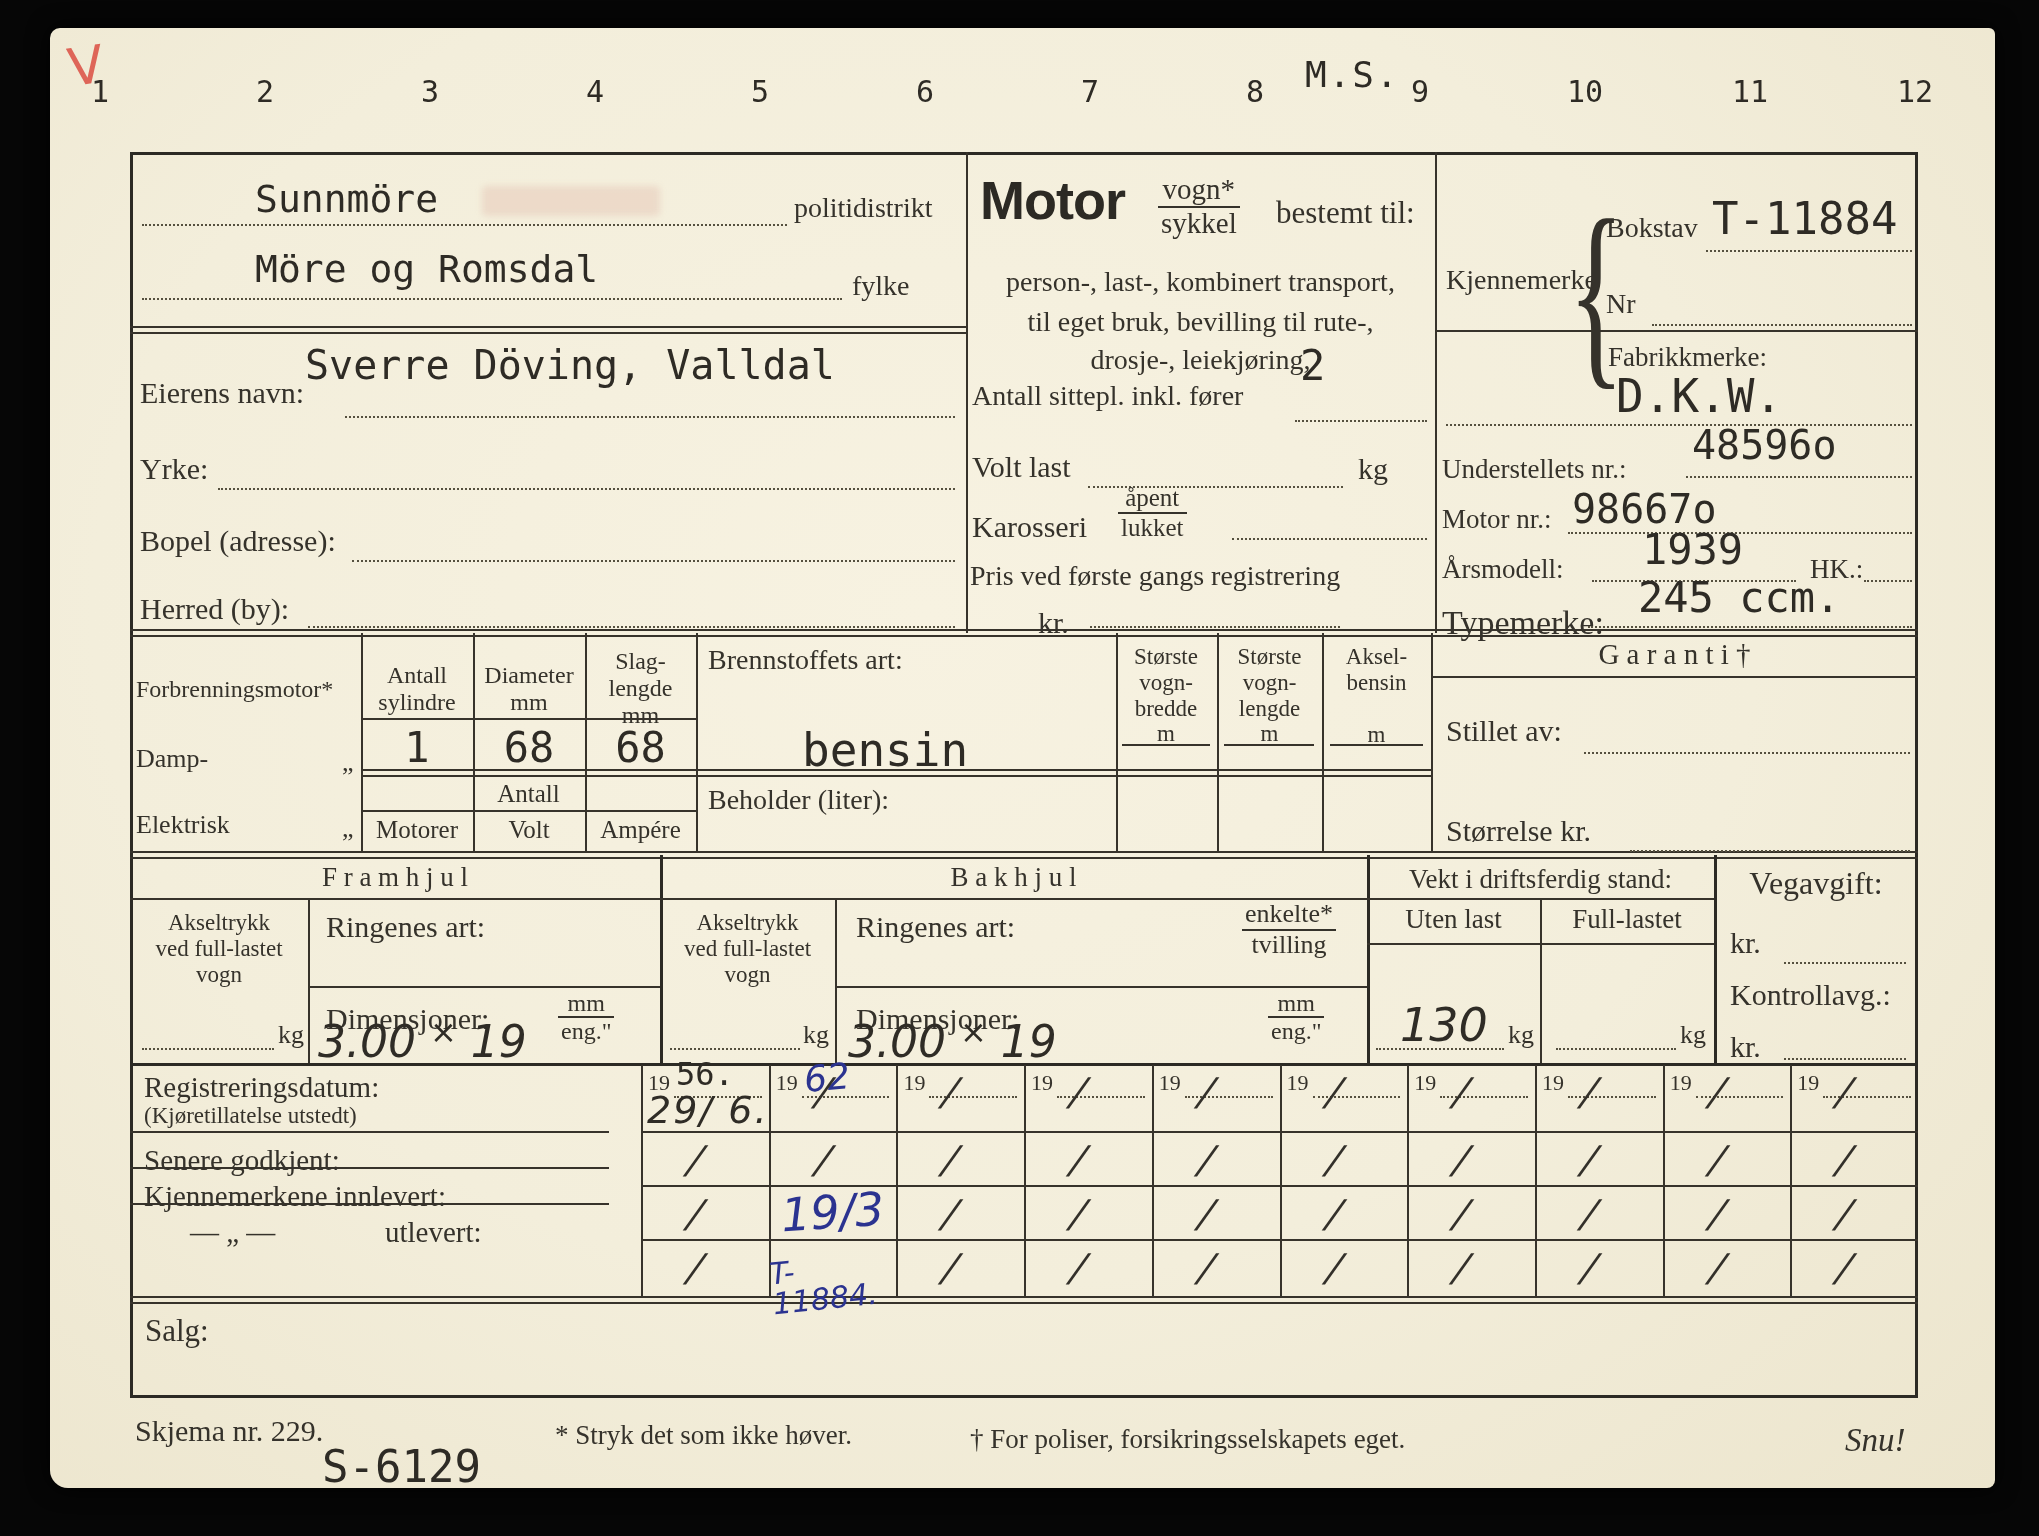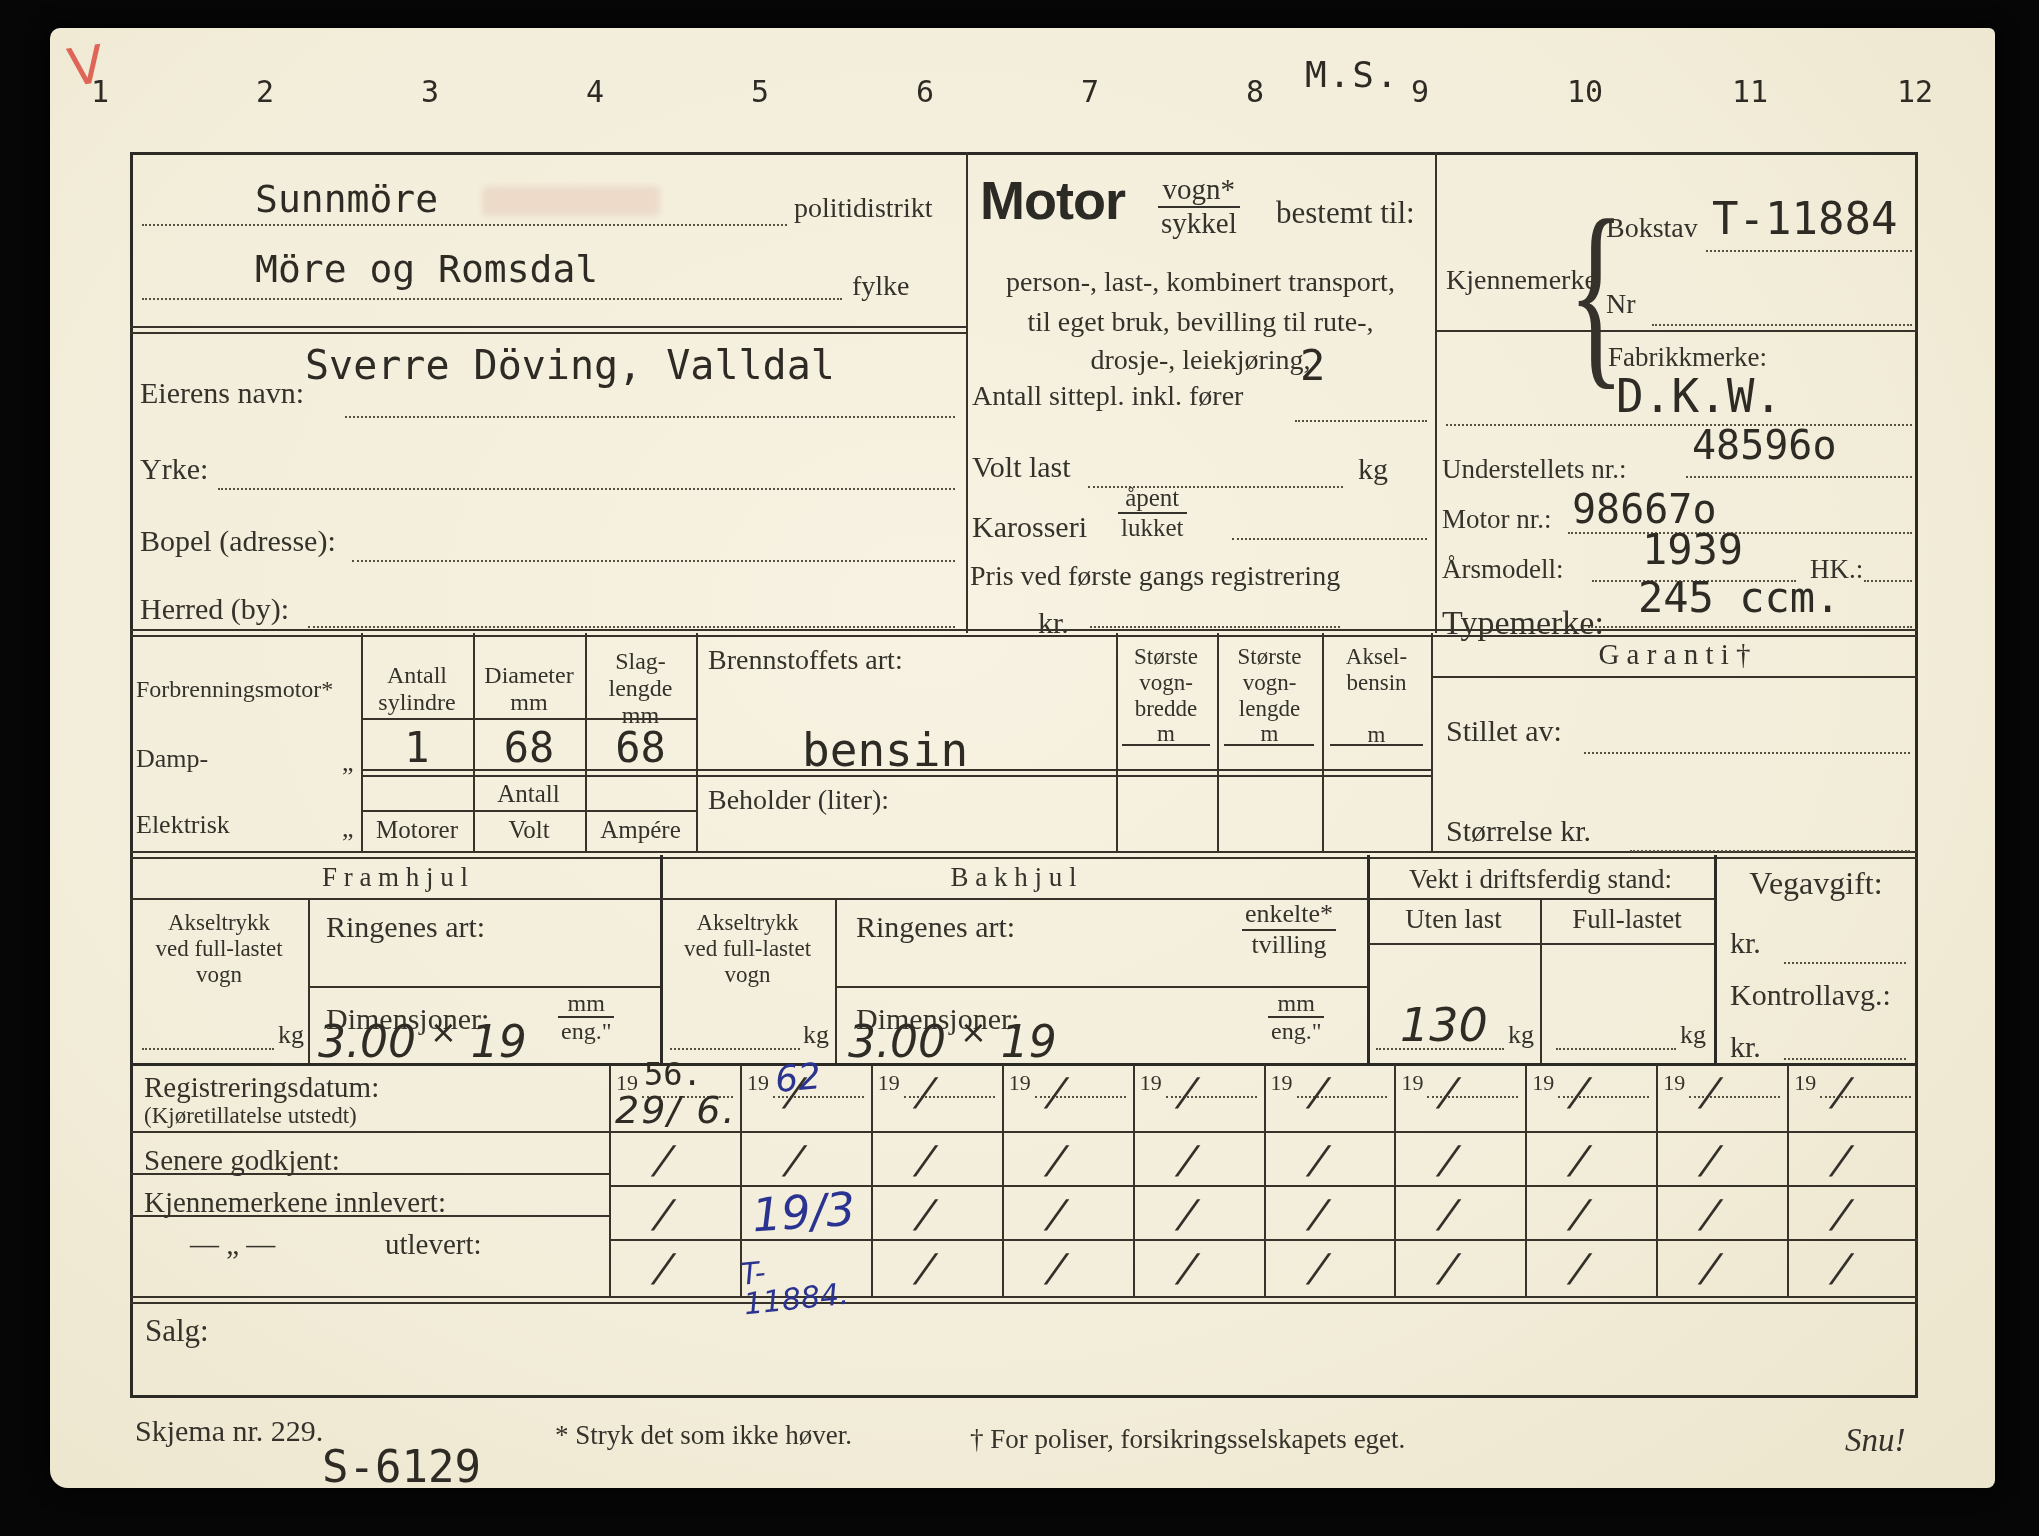--- a/index.html
+++ b/index.html
@@ -29,24 +29,24 @@
          transform:scaleY(1.75);transform-origin:top left;font-weight:400;}
   .red-check{position:absolute;left:18px;top:8px;font-family:"DejaVu Sans",sans-serif;
              font-size:52px;color:rgba(218,78,66,.85);transform:rotate(-8deg);}
   .ms{position:absolute;left:1255px;top:26px;font-family:"DejaVu Sans Mono",monospace;
       font-size:36px;color:#2e2b25;letter-spacing:2px;}
   .ruler-num{position:absolute;top:46px;width:60px;text-align:center;
              font-family:"DejaVu Sans Mono",monospace;font-size:30px;color:#2e2b25;}
   .smudge{position:absolute;left:432px;top:158px;width:178px;height:30px;border-radius:5px;
           background:rgba(204,118,108,.17);filter:blur(3px);}
   
-  .regwrap{position:absolute;left:80px;top:1037px;width:1788px;height:233px;display:flex;box-sizing:border-box;}
+  .regwrap{position:absolute;left:80px;top:1037px;width:1788px;height:233px;display:flex;box-sizing:border-box;gap:32px;}
   .reglabels{width:479px;flex:none;}
   .lrow{box-sizing:border-box;border-bottom:2px solid #37332b;position:relative;}
-  .lrow.h1{height:68px;} .lrow.h2{height:42px;} .lrow:last-child{border-bottom:none;}
+  .lrow.h1{height:68px;} .lrow.h2{height:36px;} .lrow:last-child{border-bottom:none;}
   .dategrid{flex:1;display:flex;}
   .datecol{flex:1;border-left:2px solid #37332b;position:relative;}
   .dcell{box-sizing:border-box;height:54px;border-bottom:2px solid #37332b;position:relative;}
   .dcell.dhead{height:68px;}
   .dcell:last-child{border-bottom:none;}
   .yprefix{position:absolute;left:5px;top:5px;font-family:"Liberation Serif",serif;font-size:22px;color:#35322b;}
   .ydots{position:absolute;left:31px;right:7px;top:31px;border-bottom:2px dotted #55503f;}
   .yearval{position:absolute;left:33px;top:-8px;}
   .yearval.typed{font-family:"DejaVu Sans Mono",monospace;font-size:32px;color:#2e2b25;font-style:normal;top:-10px;}
   .yearval.hand-blue-year{font-family:"DejaVu Sans",sans-serif;font-style:italic;font-size:36px;color:#2b3390;top:-8px;transform:rotate(-5deg);}

